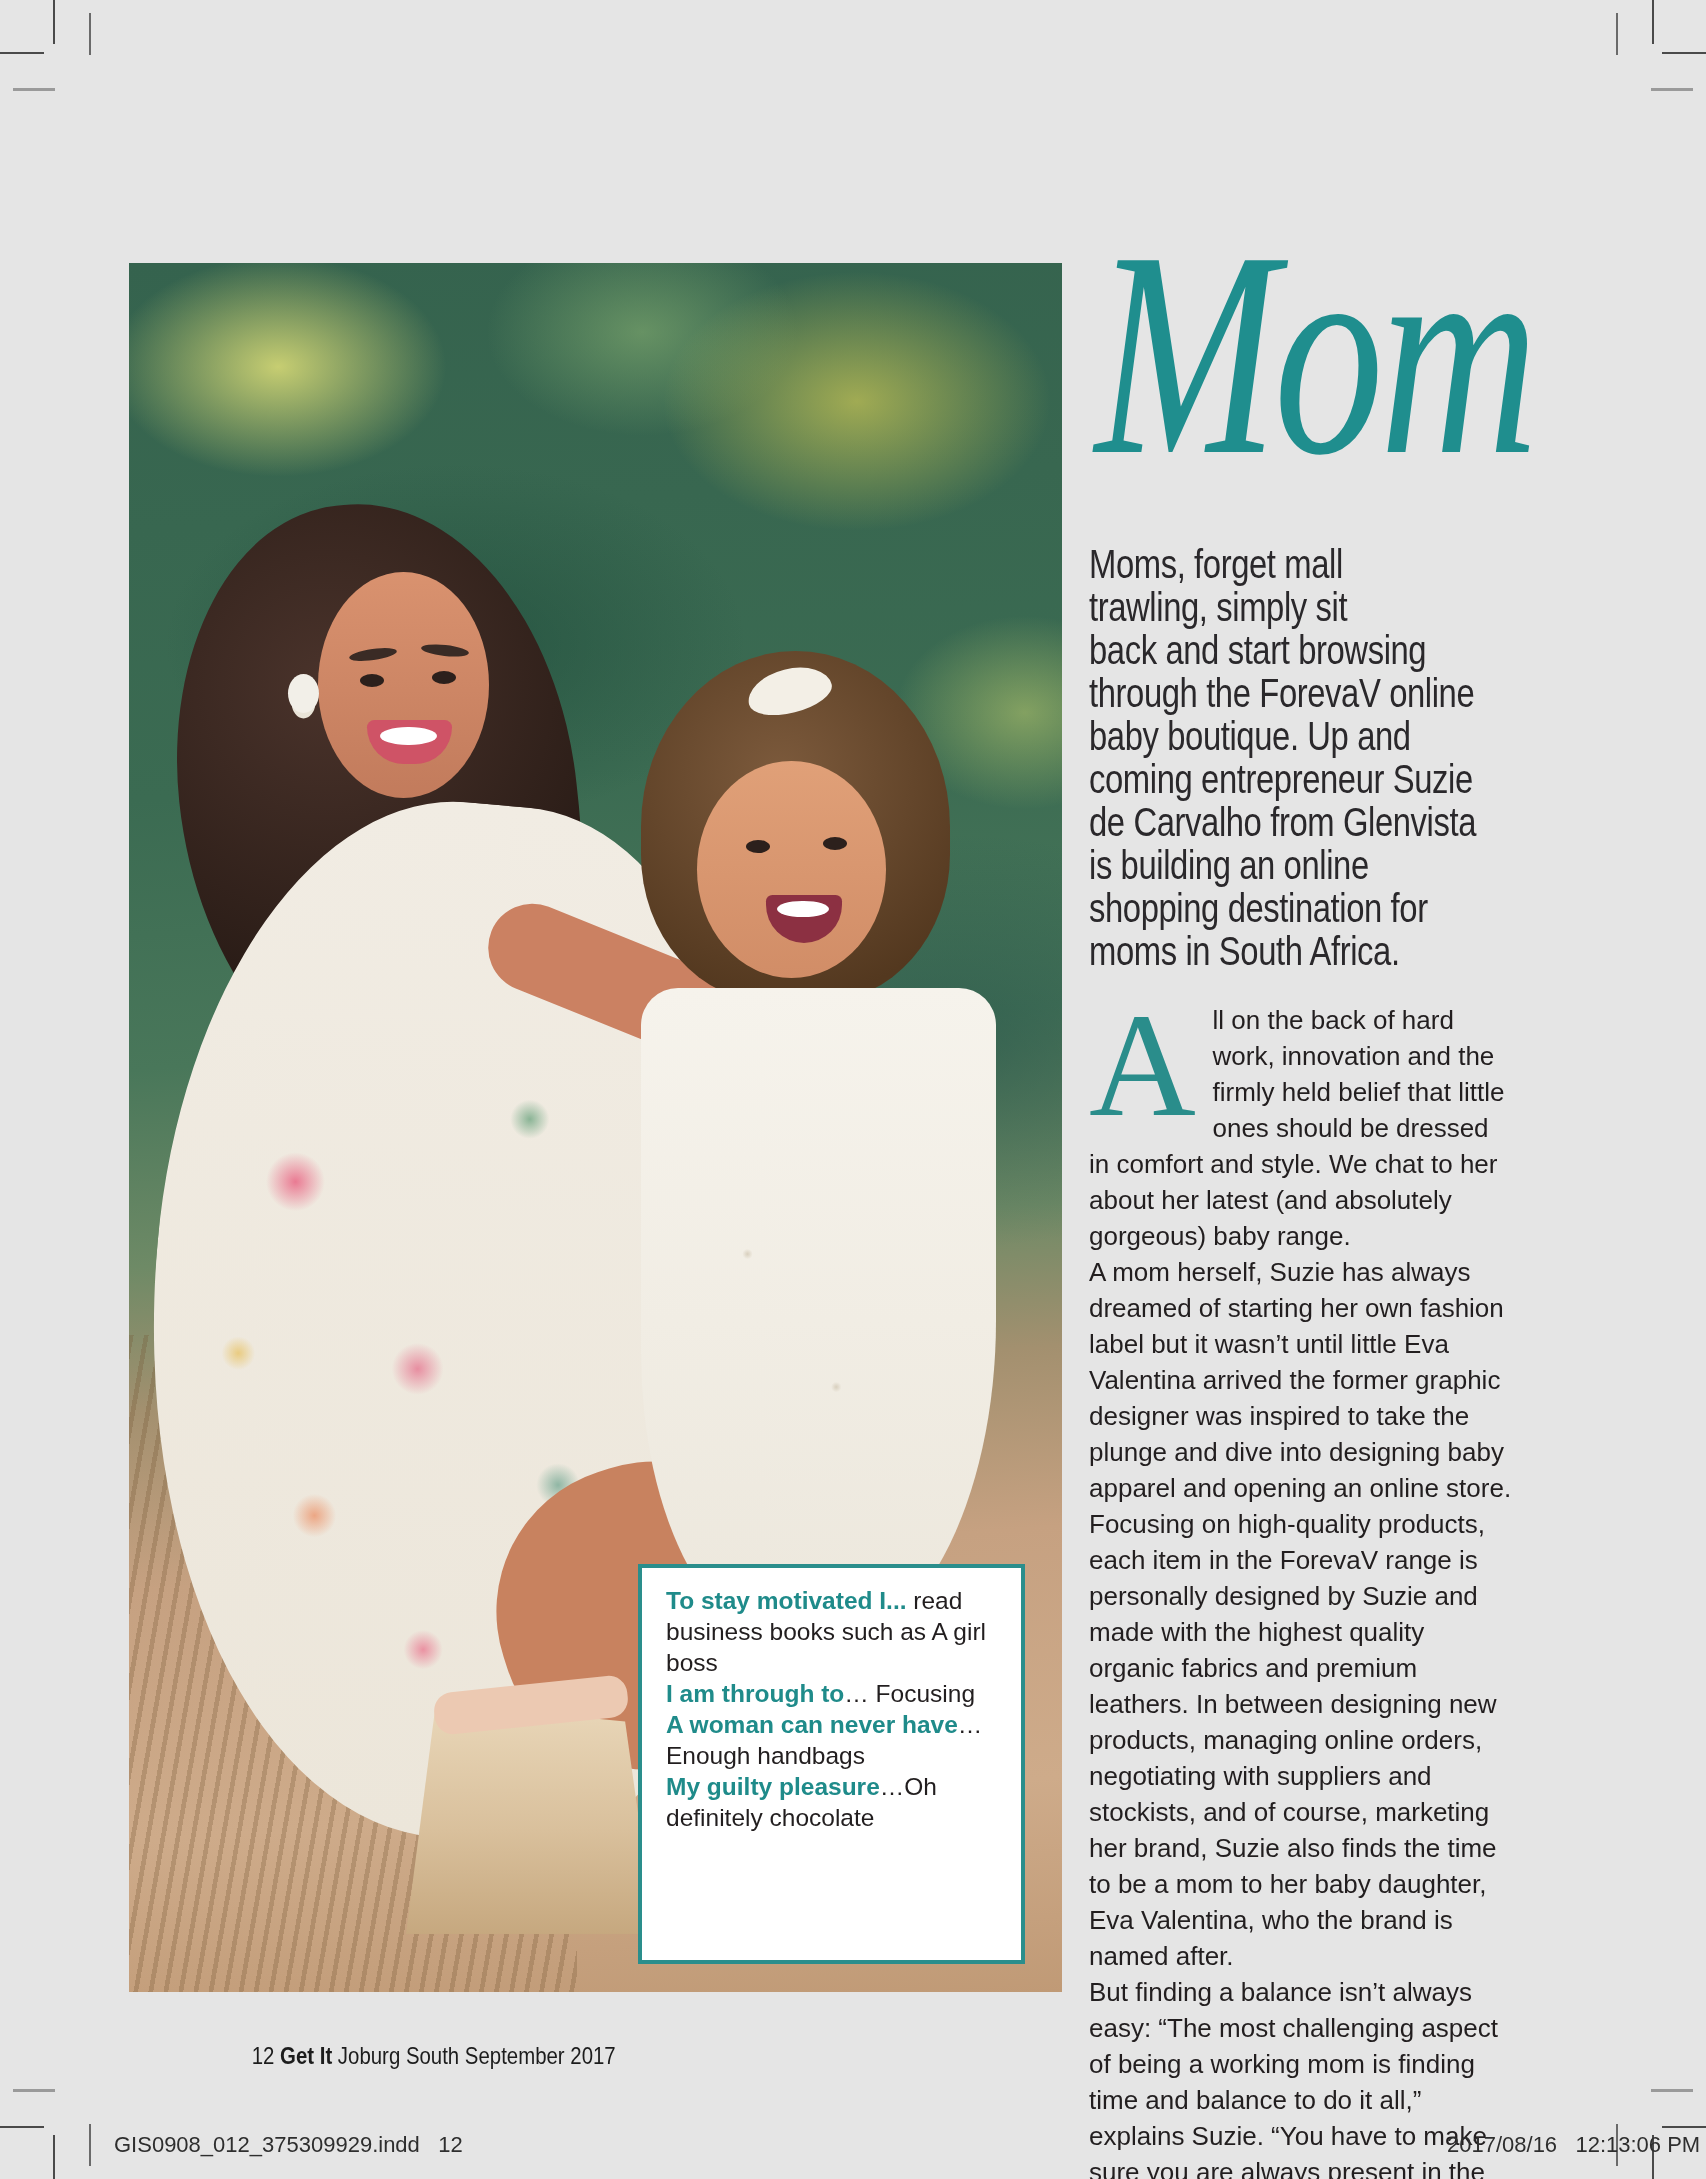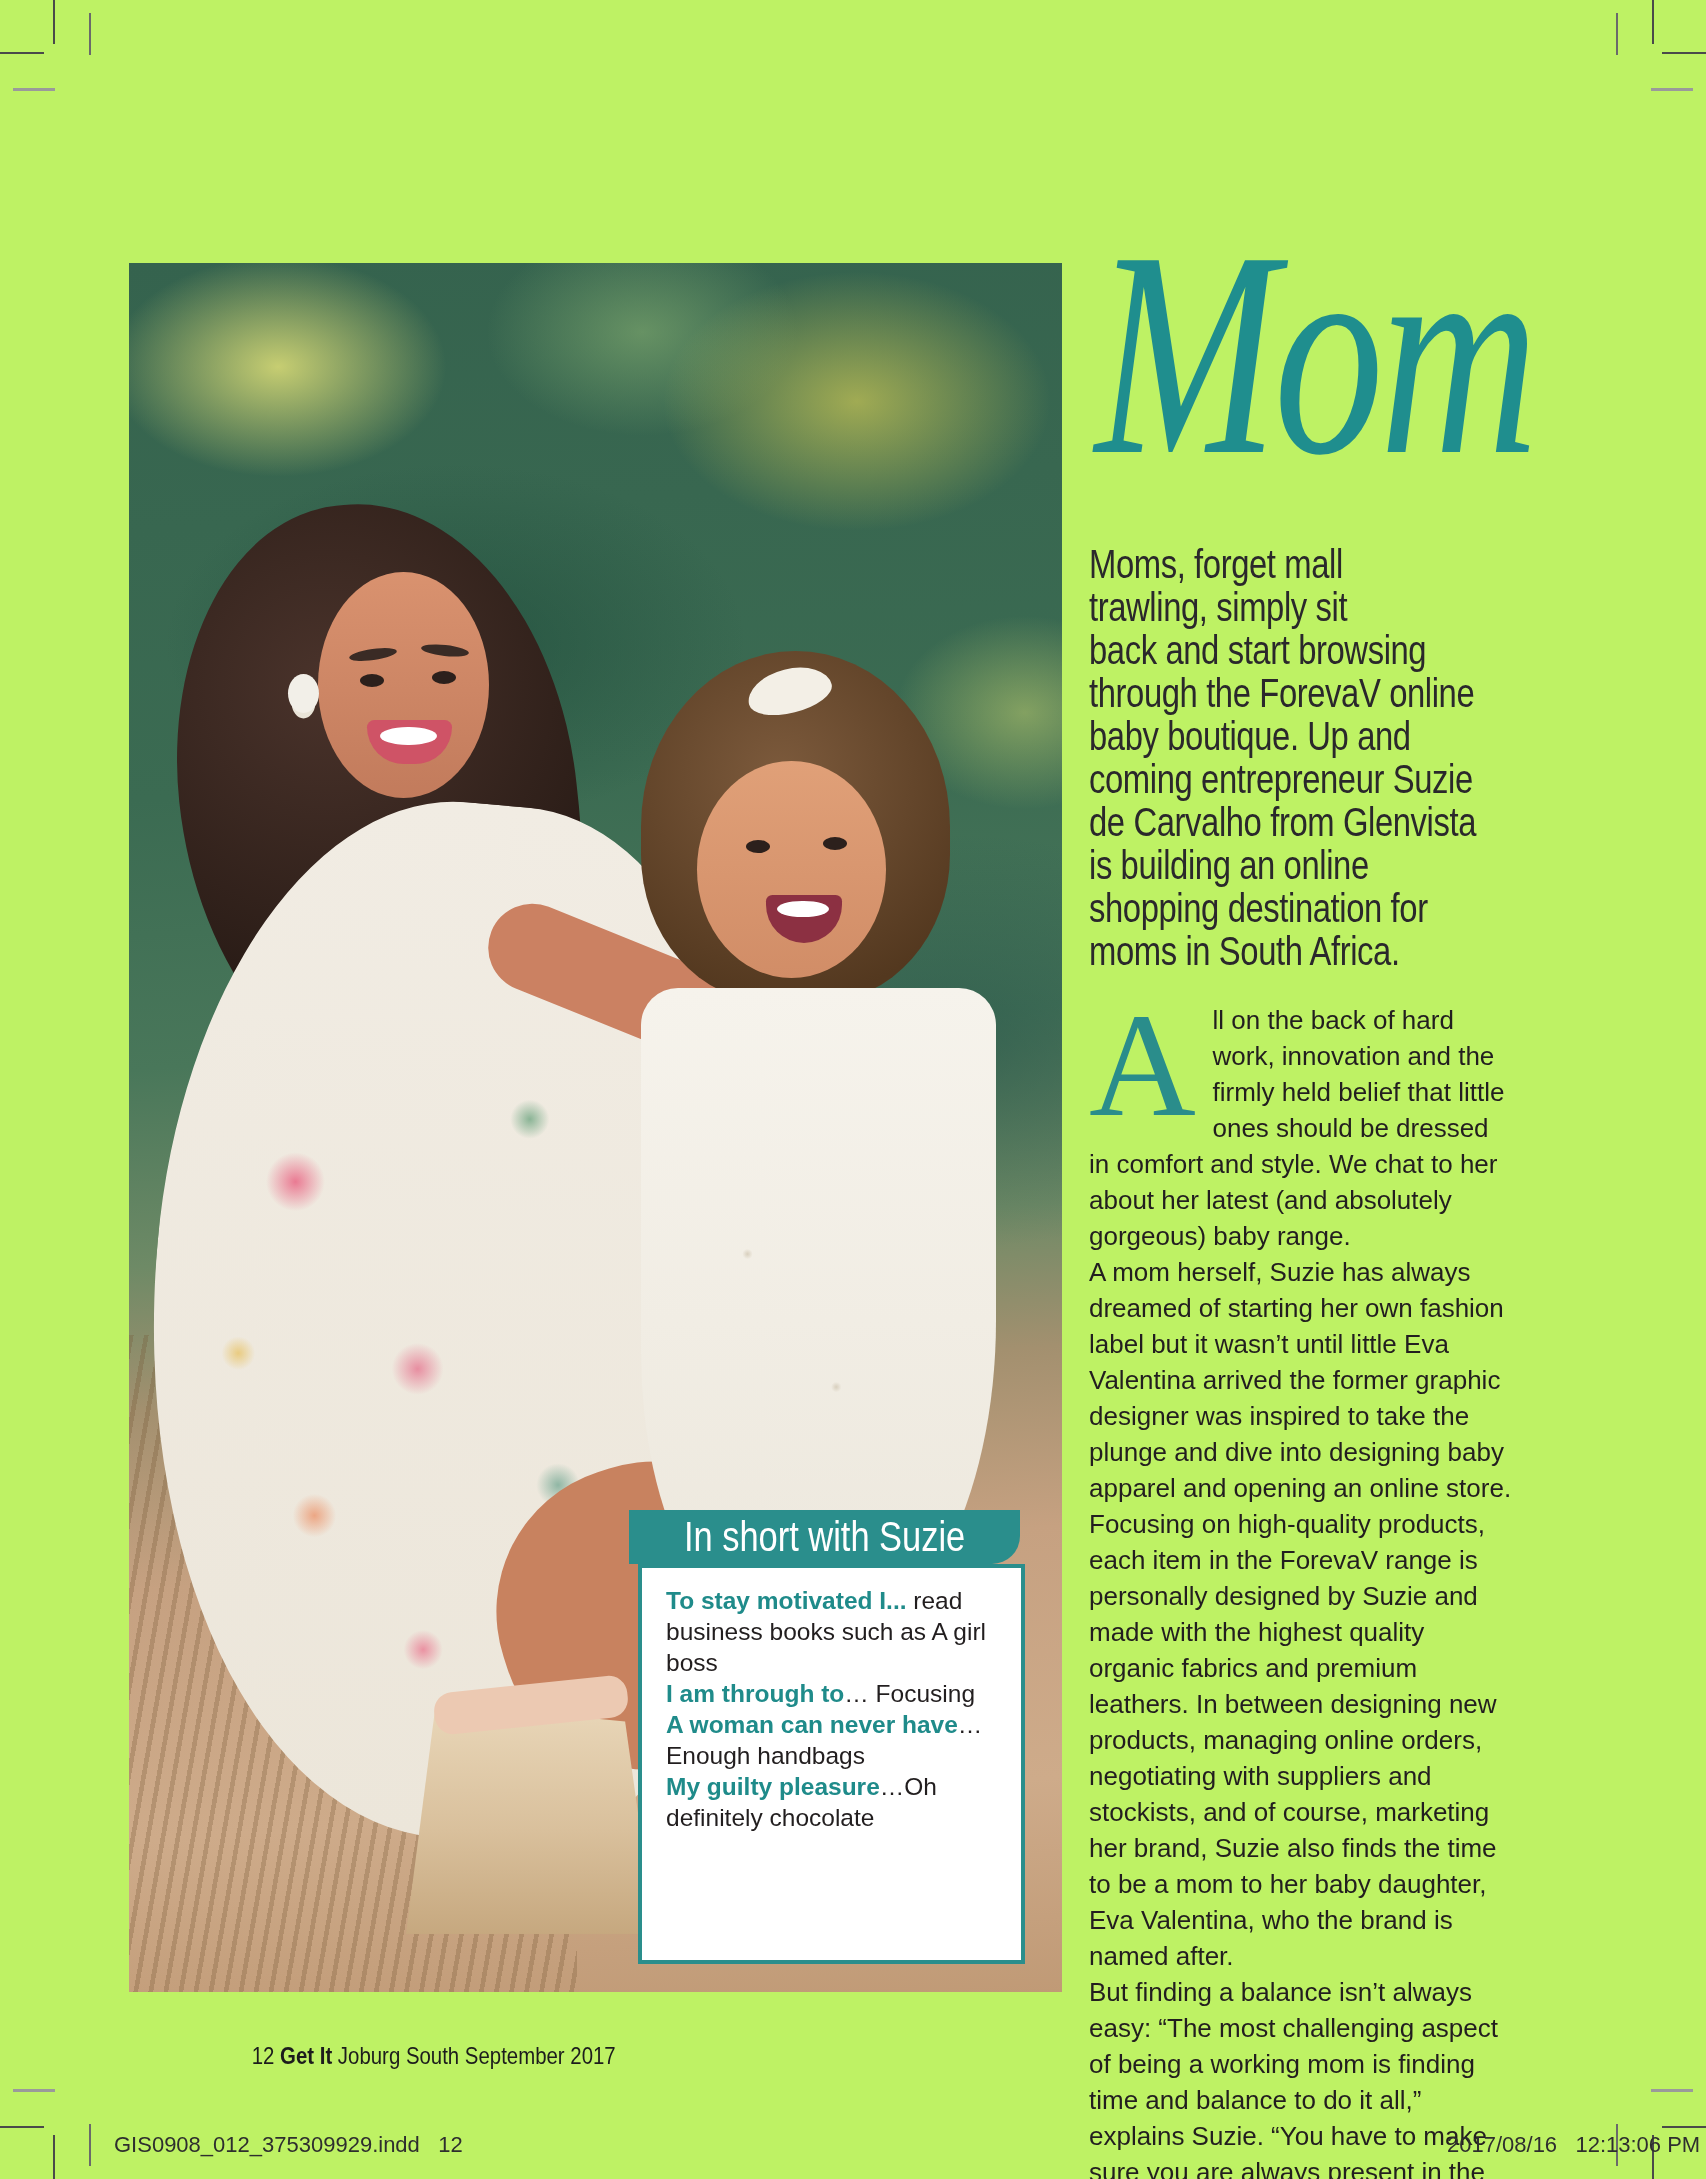--- a/index.html
+++ b/index.html
@@ -1,16 +1,16 @@
 <!DOCTYPE html>
 <html style="font-size:14.8px"><head>
 <meta charset="utf-8">
 <style>
   html,body{margin:0;padding:0;background:#ffffff;}
-  .page{position:relative;width:1706px;height:2179px;background:#bef264;overflow:hidden;
+  .page{position:relative;width:1706px;height:2179px;background:#e5e5e5;overflow:hidden;
         font-family:"Liberation Sans",sans-serif;}
 
   
   .mark{position:absolute;background:#4a4a4a;}
   .mark.light{background:#9a9a9a;}
   .mark.mid{background:#6a6a6a;}
 
   
   .photo{position:absolute;left:129px;top:263px;width:933px;height:1729px;overflow:hidden;z-index:1;
     background:
@@ -163,23 +163,20 @@
     <div>shopping destination for</div>
     <div>moms in South Africa.</div>
   </div>
 
   <div class="bodycol">
     <p><span class="dropcap">A</span><span>ll on the back of hard work, innovation and the firmly held belief that little ones should be dressed in comfort and style. We chat to her about her latest (and absolutely gorgeous) baby range.</span></p>
     <p>A mom herself, Suzie has always dreamed of starting her own fashion label but it wasn’t until little Eva Valentina arrived the former graphic designer was inspired to take the plunge and dive into designing baby apparel and opening an online store. Focusing on high-quality products, each item in the ForevaV range is personally designed by Suzie and made with the highest quality organic fabrics and premium leathers. In between designing new products, managing online orders, negotiating with suppliers and stockists, and of course, marketing her brand, Suzie also finds the time to be a mom to her baby daughter, Eva Valentina, who the brand is named after.</p>
     <p>But finding a balance isn’t always easy: “The most challenging aspect of being a working mom is finding time and balance to do it all,” explains Suzie. “You have to make sure you are always present in the special moments, all the while still running a business and making sure it succeeds.” For Suzie it’s about taking the good with the bad. “You also have to make sure that</p>
   </div>
 
-  <div class="box-header">
-    <span>In short with Suzie</span>
-  </div>
   <div class="box-body">
     <div><span class="q">To stay motivated I...</span><span class="a"> read business books such as A girl boss</span></div>
     <div><span class="q">I am through to</span><span class="a">… Focusing</span></div>
     <div><span class="q">A woman can never have</span><span class="a">… Enough handbags</span></div>
     <div><span class="q">My guilty pleasure</span><span class="a">…Oh definitely chocolate</span></div>
   </div>
 
   <div class="footer">
     <span>12 </span><span class="b">Get It</span><span> Joburg South September 2017</span>
   </div>

